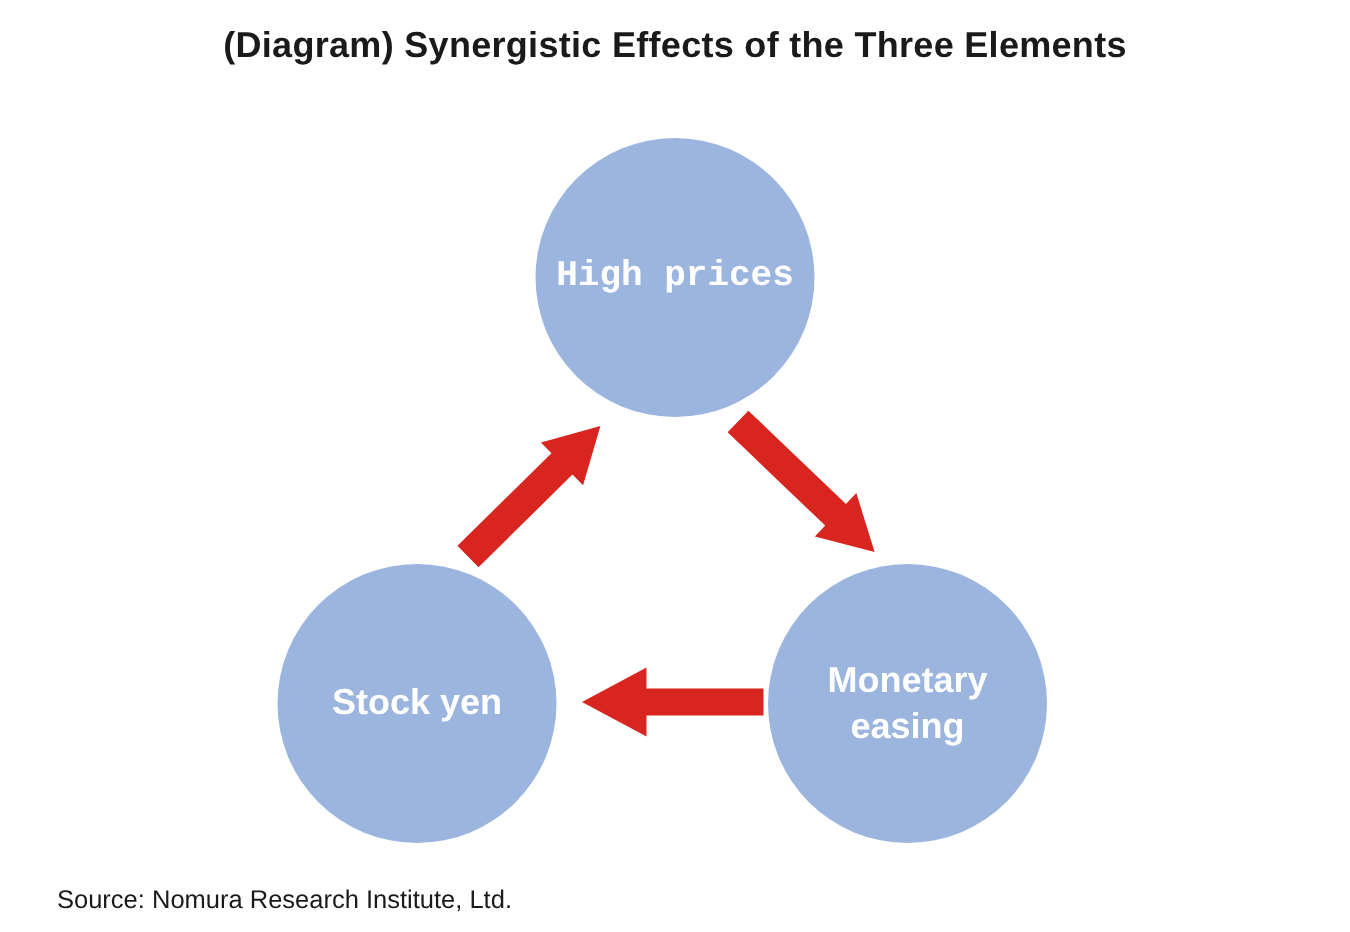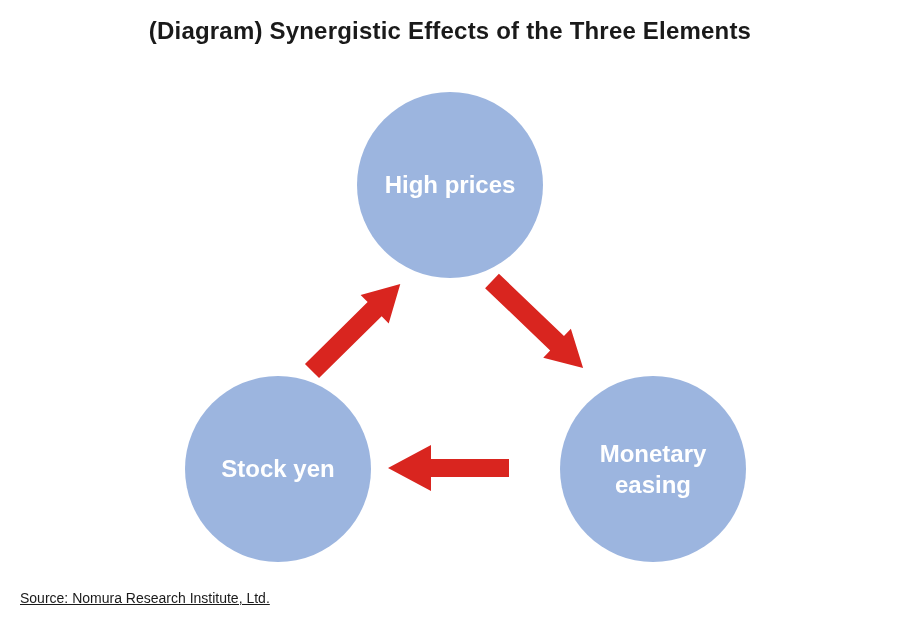--- a/index.html
+++ b/index.html
@@ -53,30 +53,29 @@
     justify-content: center;
     text-align: center;
   }
   .node .label {
     width: 160px;
     color: var(--label-color);
     font-size: 24px;
     font-weight: bold;
     line-height: 1.3;
   }
-  .node-high-prices   { left: 357px; top: 92px; }
+  .node-high-prices   { left: 357px; top: 92px; font-family: Liberation Mono, monospace; }
   .node-weak-yen      { left: 185px; top: 376px; }
-  .node-monetary-easing { left: 560px; top: 376px; }
+  .node-monetary-easing { left: 512px; top: 376px; }
   .source-note {
     position: absolute;
-    left: 20px;
+    left: 38px;
     top: 590px;
-    font-size: 14px;
+    font-size: 17px;
     color: var(--source-color);
-    text-decoration: underline;
   }
 </style>
 </head>
 <body>
 
 <div class="canvas">
 
   <div class="title">
     <div>(Diagram) Synergistic Effects of the Three Elements</div>
   </div>

